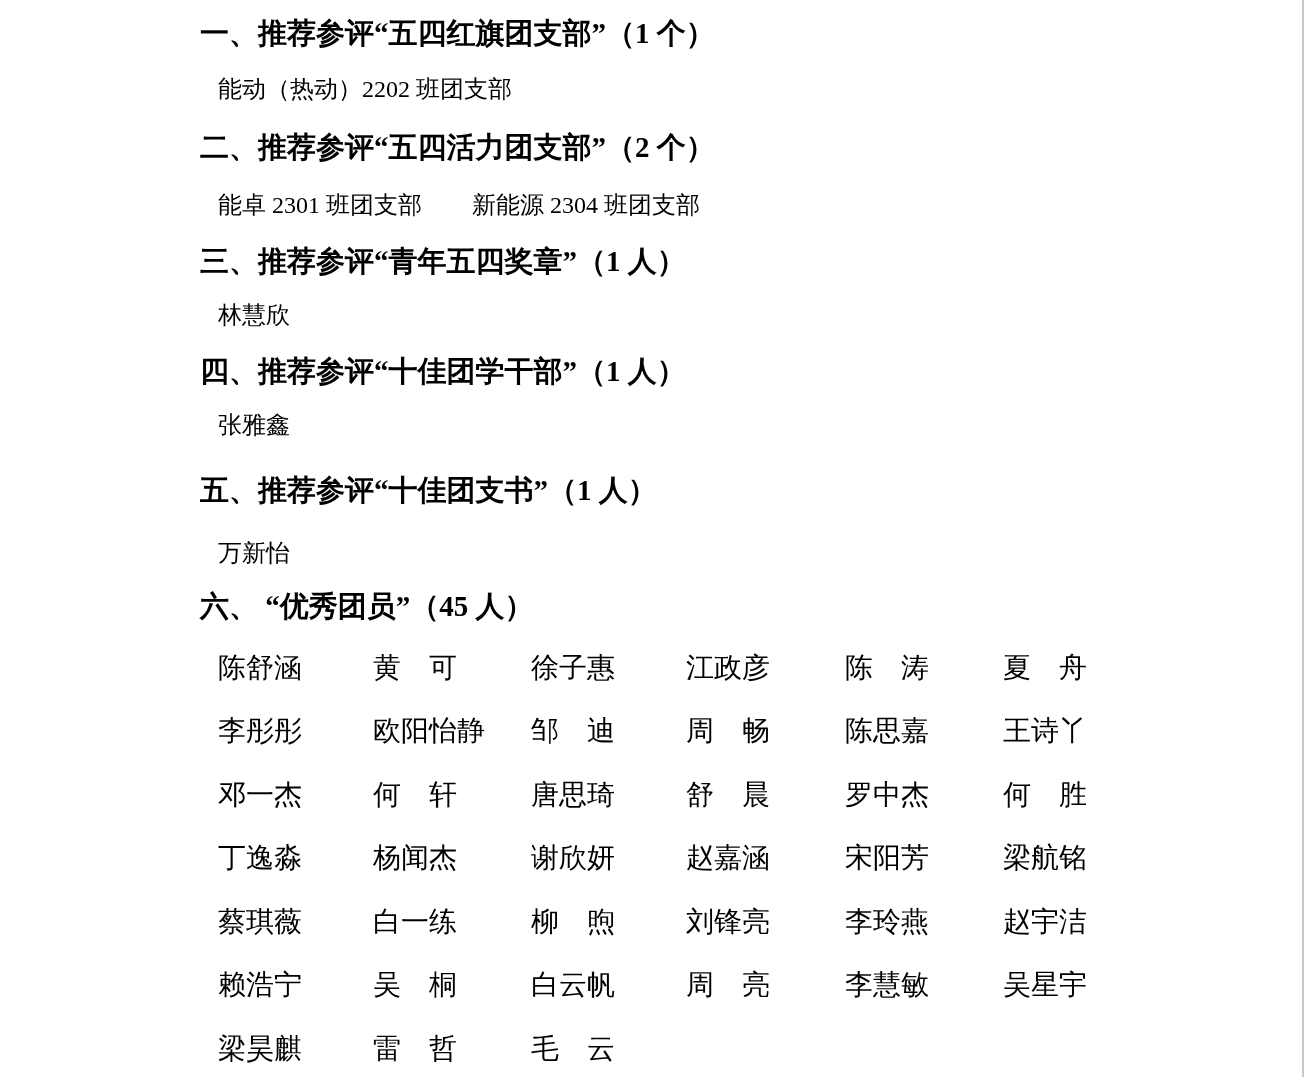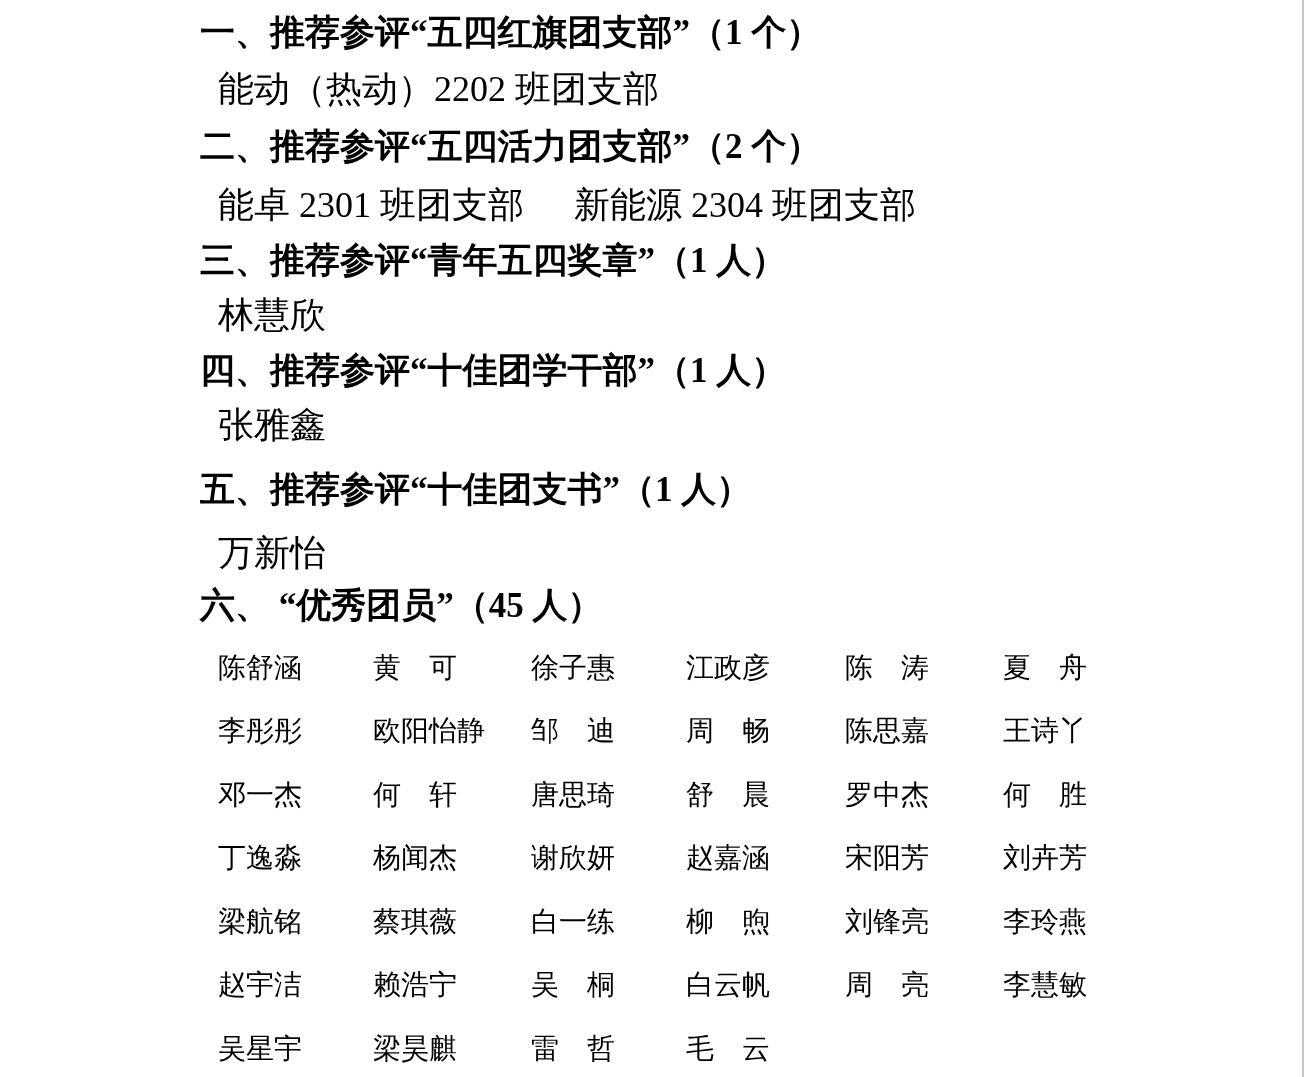--- a/index.html
+++ b/index.html
@@ -18,28 +18,28 @@
   .doc {
     position: absolute;
     top: 0;
     left: 0;
     width: 1302px;
     padding-top: 16px;
     box-sizing: border-box;
   }
   .hd {
     margin: 0 0 0 200px;
-    font-size: 35px;
+    font-size: 29px;
     line-height: 34px;
     font-weight: bold;
     white-space: nowrap;
   }
   .entry {
     margin: 12px 0 0 218px;
-    font-size: 36px;
+    font-size: 24px;
     line-height: 34px;
     white-space: nowrap;
   }
   .mt22 { margin-top: 22px; }
   .mt24 { margin-top: 24px; }
   .mt20 { margin-top: 20px; }
   .mt29 { margin-top: 29px; }
   .mt31 { margin-top: 31px; }
   .mt28 { margin-top: 19px; }
   .entry-gap {
@@ -113,21 +113,20 @@
       <div class="name-cell">何　轩</div>
       <div class="name-cell">唐思琦</div>
       <div class="name-cell">舒　晨</div>
       <div class="name-cell">罗中杰</div>
       <div class="name-cell">何　胜</div>
       <div class="name-cell">丁逸淼</div>
       <div class="name-cell">杨闻杰</div>
       <div class="name-cell">谢欣妍</div>
       <div class="name-cell">赵嘉涵</div>
       <div class="name-cell">宋阳芳</div>
-      <div class="name-cell">刘卉芳</div>
       <div class="name-cell">梁航铭</div>
       <div class="name-cell">蔡琪薇</div>
       <div class="name-cell">白一练</div>
       <div class="name-cell">柳　煦</div>
       <div class="name-cell">刘锋亮</div>
       <div class="name-cell">李玲燕</div>
       <div class="name-cell">赵宇洁</div>
       <div class="name-cell">赖浩宁</div>
       <div class="name-cell">吴　桐</div>
       <div class="name-cell">白云帆</div>

